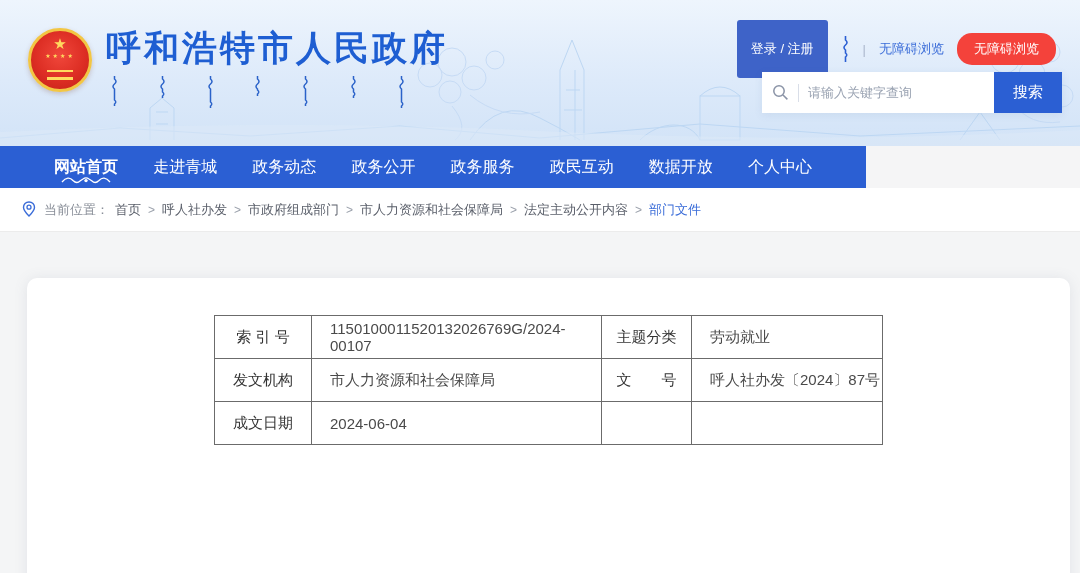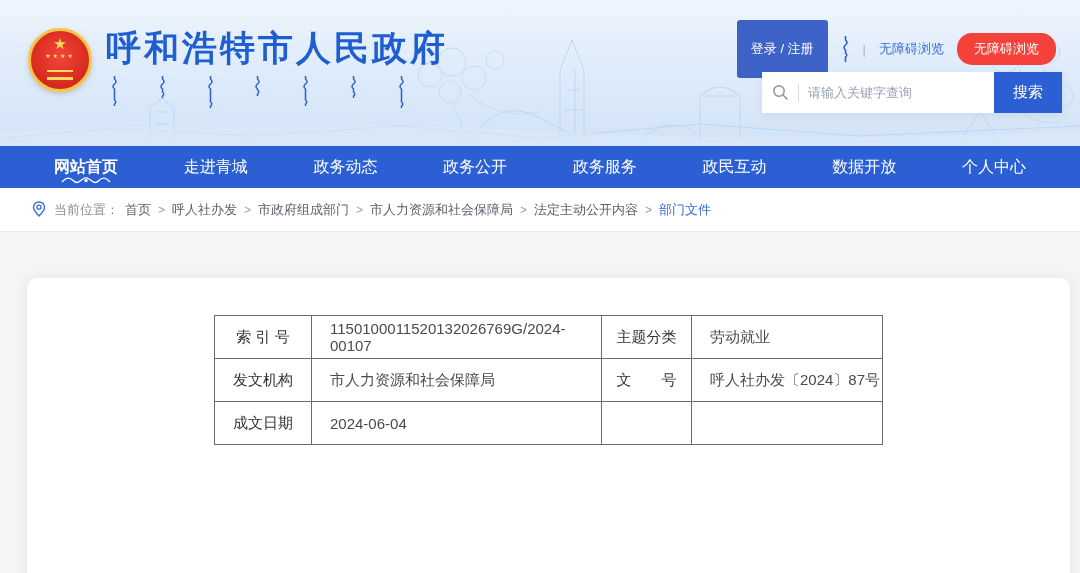--- a/index.html
+++ b/index.html
@@ -40,30 +40,30 @@
   .search-box { flex:1; background:#fff; display:flex; align-items:center; padding:8px 10px; }
   .search-box svg { flex:0 0 auto; }
   .search-sep { width:1px; height:18px; background:#d9dee8; margin:0 9px; }
   .search-input { border:none; outline:none; flex:1; font-size:13px; color:#333; background:transparent;
                   font-family:inherit; }
   .search-input::placeholder { color:#9aa3b2; }
   .search-btn { width:73px; background:var(--accent,#2b5fd3); color:#fff; border:none; font-size:15px;
                 cursor:pointer; font-family:inherit; }
 
   
-  .nav { width:1080px; height:42px; background:var(--accent,#2b5fd3); display:flex; align-items:center;
+  .nav { width:866px; height:42px; background:var(--accent,#2b5fd3); display:flex; align-items:center;
          justify-content:space-between; padding:16px 52px; }
   .nav-item { color:#fff; font-size:16px; cursor:pointer; position:relative; text-align:center;
               padding:4px 2px; }
   .nav-item.active { font-weight:bold; }
   .nav-item .ornament { position:absolute; left:50%; transform:translateX(-50%); bottom:-8px; }
 
   
   .crumbbar { width:1080px; height:44px; background:#fff; border-bottom:1px solid #ececec;
-              display:flex; align-items:center; padding:0 32px; }
+              display:flex; align-items:center; padding:0 22px; }
   .crumbbar .pin { margin-right:8px; display:flex; }
   .crumb-prefix { color:#8a8f99; font-size:13px; margin-right:6px; }
   .crumb-item { color:#5a5f6a; font-size:13px; cursor:pointer; }
   .crumb-item.current { color:#3a6cd8; cursor:default; }
   .crumb-sep { color:#9aa0ab; font-size:12px; margin:0 7px; }
 
   
   .content { width:1080px; height:341px; background:#f4f5f6; position:relative; }
   .card { position:absolute; left:27px; top:46px; width:1043px; height:600px; background:#fff;
           border-radius:10px 10px 0 0; box-shadow:0 1px 14px rgba(100,110,130,.13); }

